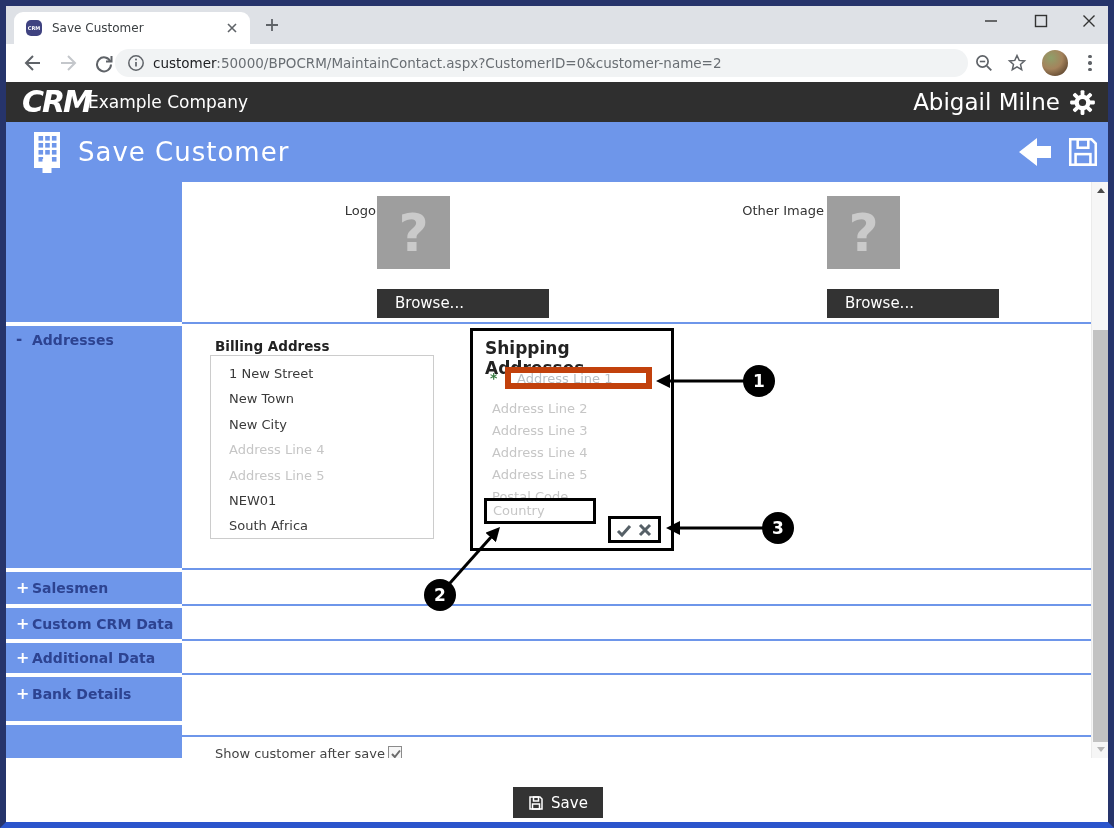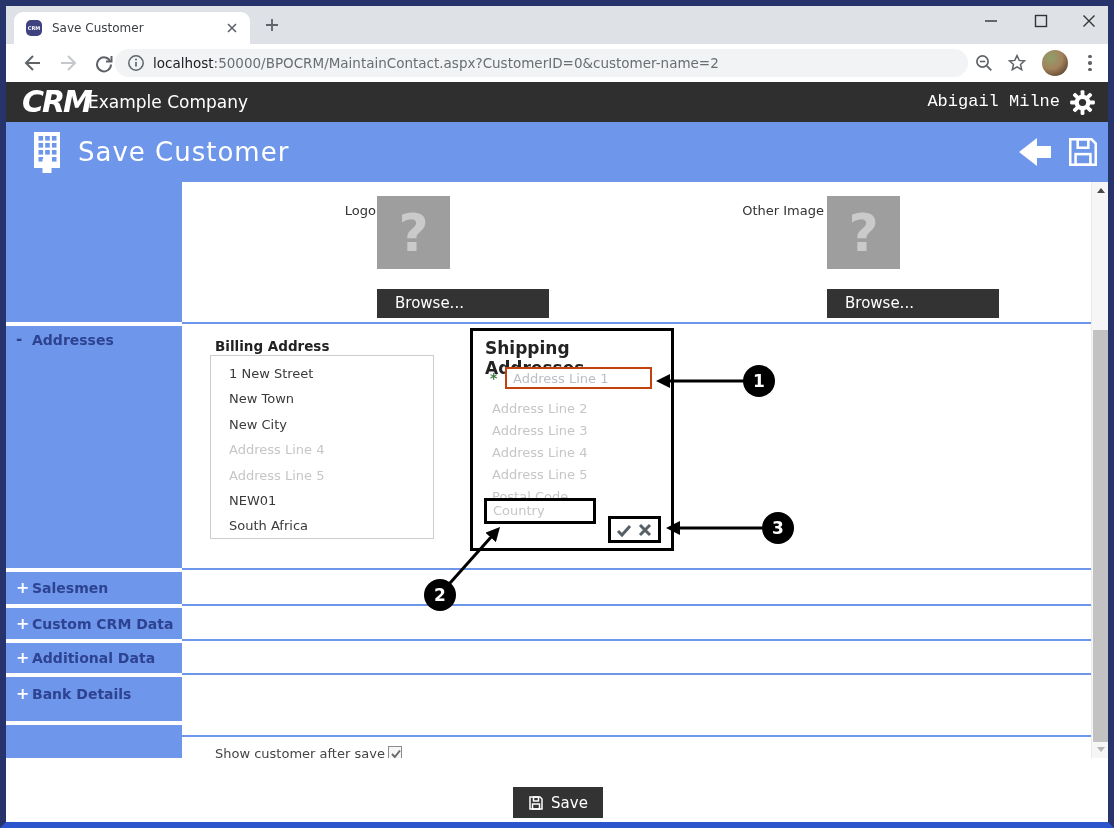--- a/index.html
+++ b/index.html
@@ -28,21 +28,21 @@
   .i-zoom { left:968px; } .i-star { left:1001px; }
   .avatar { position:absolute; left:1036px; top:6px; width:26px; height:26px; border-radius:50%;
             background:radial-gradient(circle at 35% 30%, #8f9f6a, #a4835c 45%, #5c442e 85%); }
   .i-kebab { position:absolute; left:1080px; top:9px; width:8px; height:20px; display:flex; flex-direction:column; justify-content:space-between; align-items:center; padding:2px 0; }
   .i-kebab i { width:3.4px; height:3.4px; border-radius:50%; background:#5f6368; }
 
   
   .appbar { position:absolute; left:0; top:76px; width:1102px; height:40px; background:#2f2f2f; }
   .crm-logo { position:absolute; left:16px; top:2px; color:#fff; font-size:30px; font-weight:bold; font-style:italic; letter-spacing:-2px; }
   .company { position:absolute; left:82px; top:0; line-height:40px; color:#fff; font-size:17px; }
-  .user { position:absolute; right:48px; top:0; line-height:40px; color:#fff; font-size:17px;font-family:Liberation Mono, monospace; }
+  .user { position:absolute; right:48px; top:0; line-height:40px; color:#fff; font-size:23px; }
   .gear { position:absolute; right:12px; top:7px; width:27px; height:27px; }
 
   
   .pagebar { position:absolute; left:0; top:116px; width:1102px; height:60px; background:#6e96ea; }
   .building { position:absolute; left:22px; top:9px; }
   .page-title { position:absolute; left:72px; top:0; line-height:60px; color:#fff; font-size:26px; letter-spacing:1px; }
   .pb-back { position:absolute; right:54px; top:13px; width:38px; height:34px; }
   .pb-save { position:absolute; right:8px; top:13px; width:34px; height:34px; }
 
   
@@ -76,21 +76,21 @@
   
   .grp-head { position:absolute; font-size:13.5px; font-weight:bold; color:#222; }
   .billing-head { left:33px; top:14px; }
   .billing-box { position:absolute; left:28px; top:31px; width:224px; height:184px; border:1px solid #ccc; background:#fff; padding:5px 0 0 18px; }
   .addr-line { height:25.4px; line-height:25.4px; font-size:13px; color:#3a3a3a; }
   .addr-line.muted { color:#c6c6c6; }
 
   .ship-box { position:absolute; left:288px; top:4px; width:204px; height:223px; border:3px solid #000; background:#fff; }
   .ship-head { position:absolute; left:12px; top:7px; font-size:17px; font-weight:bold; color:#222; }
   .req { position:absolute; left:17px; top:39px; color:#3a7d44; font-size:14px; font-weight:bold; }
-  .ship-input { position:absolute; left:32px; top:36px; width:147px; height:22px; border:2px solid #c2410c; font-family:inherit; font-size:13px; color:#333; padding:0 6px; background:#fff; }
+  .ship-input { position:absolute; left:32px; top:36px; width:147px; height:22px; border:6px solid #c2410c; font-family:inherit; font-size:13px; color:#333; padding:0 6px; background:#fff; }
   .ship-input::placeholder { color:#b9bfc4; opacity:1; }
   .ship-line { position:absolute; left:19px; height:22px; line-height:22px; font-size:13px; color:#c6c6c6; }
   .sl-2 { top:67px; } .sl-3 { top:89px; } .sl-4 { top:111px; } .sl-5 { top:133px; } .sl-6 { top:155px; }
   .country-box { position:absolute; left:11px; top:167px; width:112px; height:26px; border:3px solid #000; }
   .country-box span { display:block; line-height:20px; padding-left:6px; font-size:13px; color:#c6c6c6; }
   .ship-actions { position:absolute; left:135px; top:185px; width:53px; height:27px; border:3px solid #000; display:flex; align-items:center; justify-content:center; gap:5px; background:#fff; }
   .act-btn { width:16px; height:16px; cursor:pointer; }
 
   
   .submit-label { position:absolute; left:33px; top:9px; font-size:13px; color:#444; }
@@ -160,21 +160,21 @@
     <svg class="navic i-reload" viewBox="0 0 20 20">
         <path d="M16.4 8.5 A7 7 0 1 0 17 11.5" stroke="#5f6368" stroke-width="2" fill="none"></path>
         <path d="M17.5 3 V8.5 H12" stroke="#5f6368" stroke-width="2" fill="none"></path>
       </svg>
     <div class="urlbar">
       <svg class="i-info" viewBox="0 0 18 18">
           <circle cx="9" cy="9" r="7.2" fill="none" stroke="#5f6368" stroke-width="1.5"></circle>
           <line x1="9" y1="8" x2="9" y2="12.5" stroke="#5f6368" stroke-width="1.7"></line>
           <circle cx="9" cy="5.4" r="1" fill="#5f6368"></circle>
         </svg>
-      <span class="url-text"><span>localhost</span><span class="url-rest">:50000/BPOCRM/MaintainContact.aspx?CustomerID=0&amp;customer-name=2</span></span>
+      <span class="url-text"><span>customer</span><span class="url-rest">:50000/BPOCRM/MaintainContact.aspx?CustomerID=0&amp;customer-name=2</span></span>
     </div>
     <svg class="navic i-zoom" viewBox="0 0 20 20">
         <circle cx="8.5" cy="8.5" r="5.6" fill="none" stroke="#5f6368" stroke-width="1.7"></circle>
         <line x1="12.8" y1="12.8" x2="17.3" y2="17.3" stroke="#5f6368" stroke-width="1.9"></line>
         <line x1="5.8" y1="8.5" x2="11.2" y2="8.5" stroke="#5f6368" stroke-width="1.6"></line>
       </svg>
     <svg class="navic i-star" viewBox="0 0 20 20">
         <path d="M10 2.5 L12.2 7.4 L17.5 7.9 L13.5 11.4 L14.7 16.7 L10 13.9 L5.3 16.7 L6.5 11.4 L2.5 7.9 L7.8 7.4 Z" fill="none" stroke="#5f6368" stroke-width="1.5"></path>
       </svg>
     <div class="avatar"></div>

